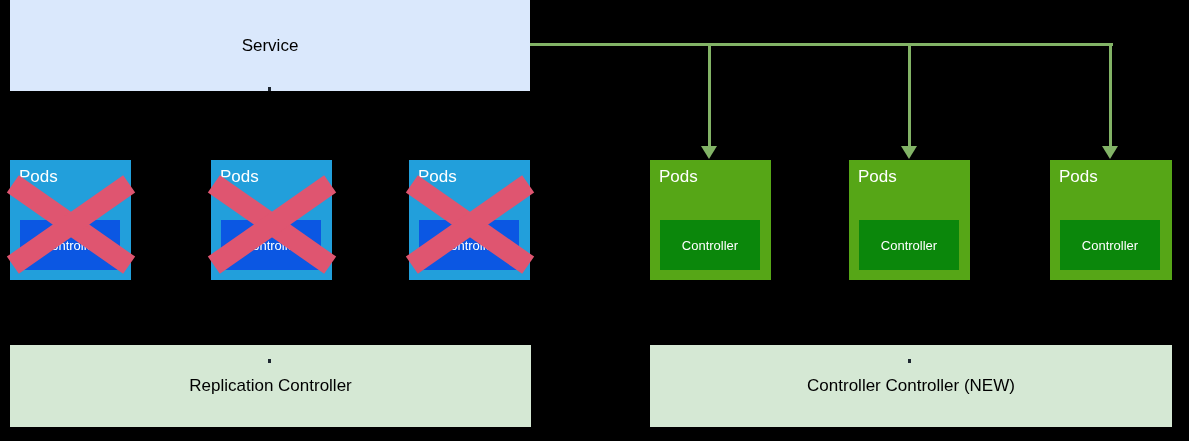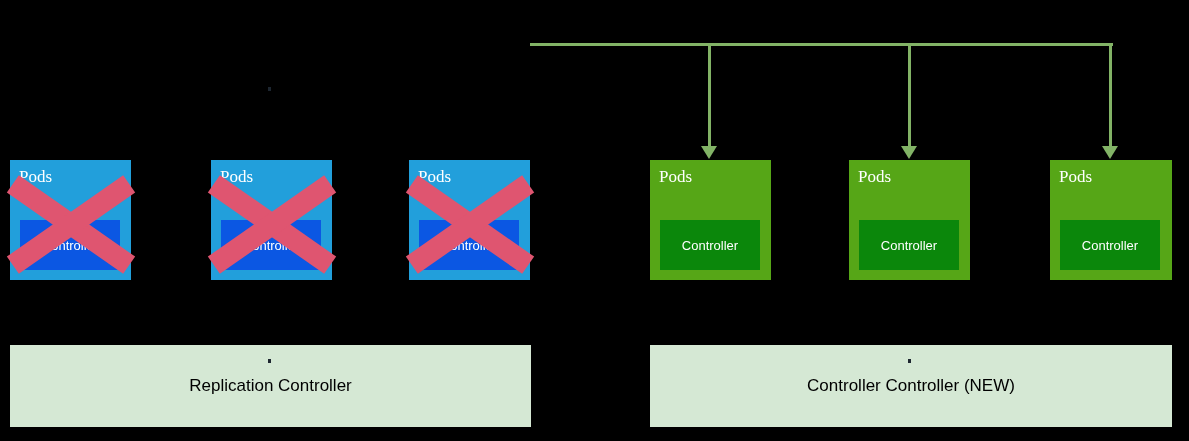--- a/index.html
+++ b/index.html
@@ -26,21 +26,21 @@
     border-top:13px solid #82b366;
   }
   .a1{left:701px;} .a2{left:901px;} .a3{left:1102px;}
 
   
   .pod{position:absolute;top:160px;width:121px;height:120px;}
   .pod.old{background:#229fdb;}
   .pod.new{background:#56a617;}
   .p1{left:10px;} .p2{left:211px;} .p3{left:409px;}
   .g1{left:650px;} .g2{left:849px;} .g3{left:1050px;width:122px;}
-  .pod-title{position:absolute;left:9px;top:7px;font-size:17px;color:#fff;font-family:Liberation Serif, serif;}
+  .pod-title{position:absolute;left:9px;top:7px;font-size:17px;color:#fff;}
   .ctrl{
     position:absolute;left:10px;top:60px;width:100px;height:50px;
     display:flex;align-items:center;justify-content:center;
     font-size:13px;color:#fff;text-align:center;
   }
   .pod.old .ctrl{background:#0b57e3;}
   .pod.new .ctrl{background:#0b870b;}
 
   
   .xmark{position:absolute;left:50%;top:53%;width:0;height:0;}
@@ -64,20 +64,23 @@
   .notch{position:absolute;width:3px;height:4px;background:#1d2630;}
   .n1{left:268px;top:87px;}
   .n2{left:268px;top:359px;}
   .n3{left:908px;top:359px;}
 </style>
 </head>
 <body>
 
 <div class="canvas">
 
+  <div class="service">
+    <span>Service</span>
+  </div>
 
   <div class="hline"></div>
   <div class="vline v1"></div>
   <div class="vline v2"></div>
   <div class="vline v3"></div>
   <div class="arrowhead a1"></div>
   <div class="arrowhead a2"></div>
   <div class="arrowhead a3"></div>
 
   <div class="pod old p1">

